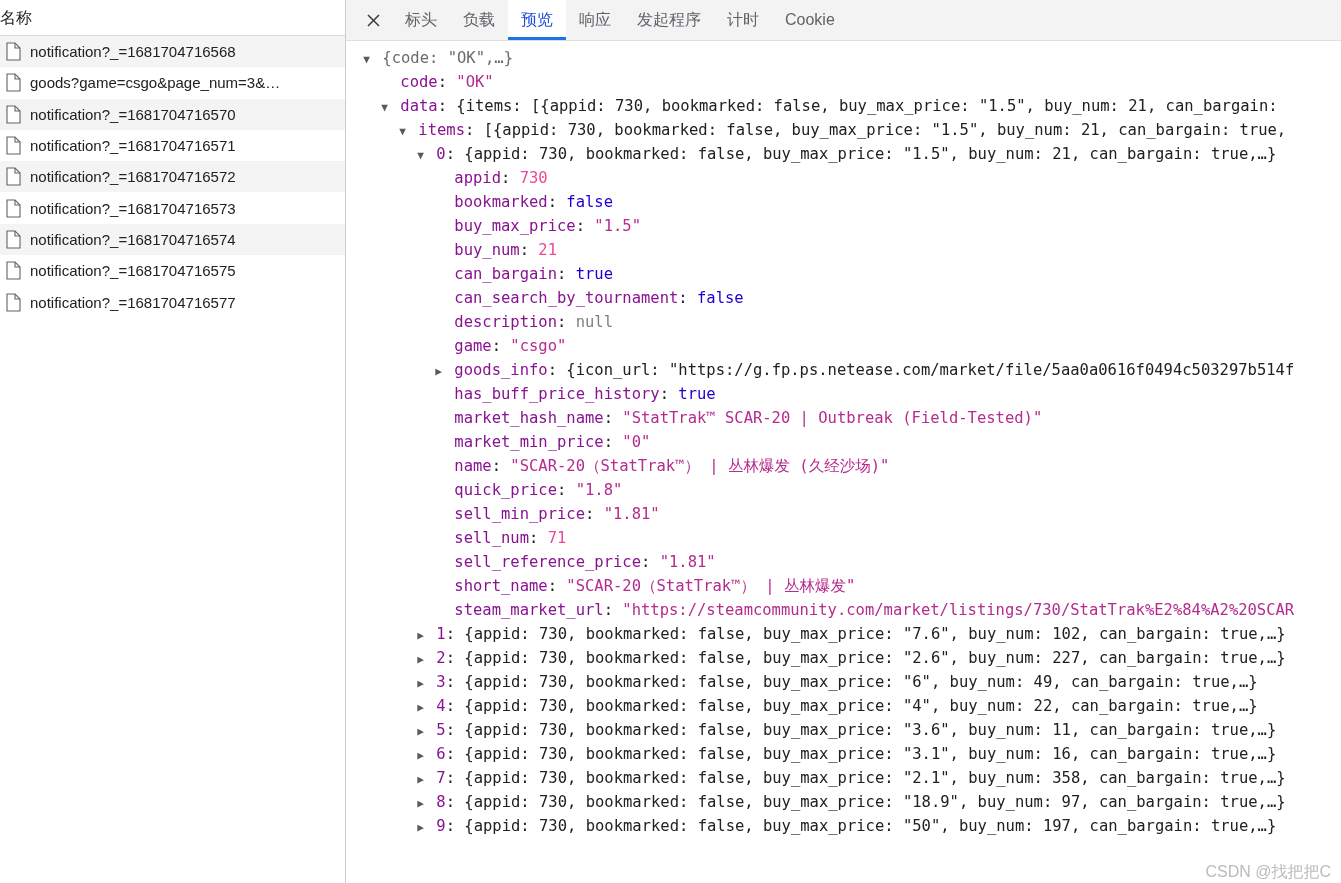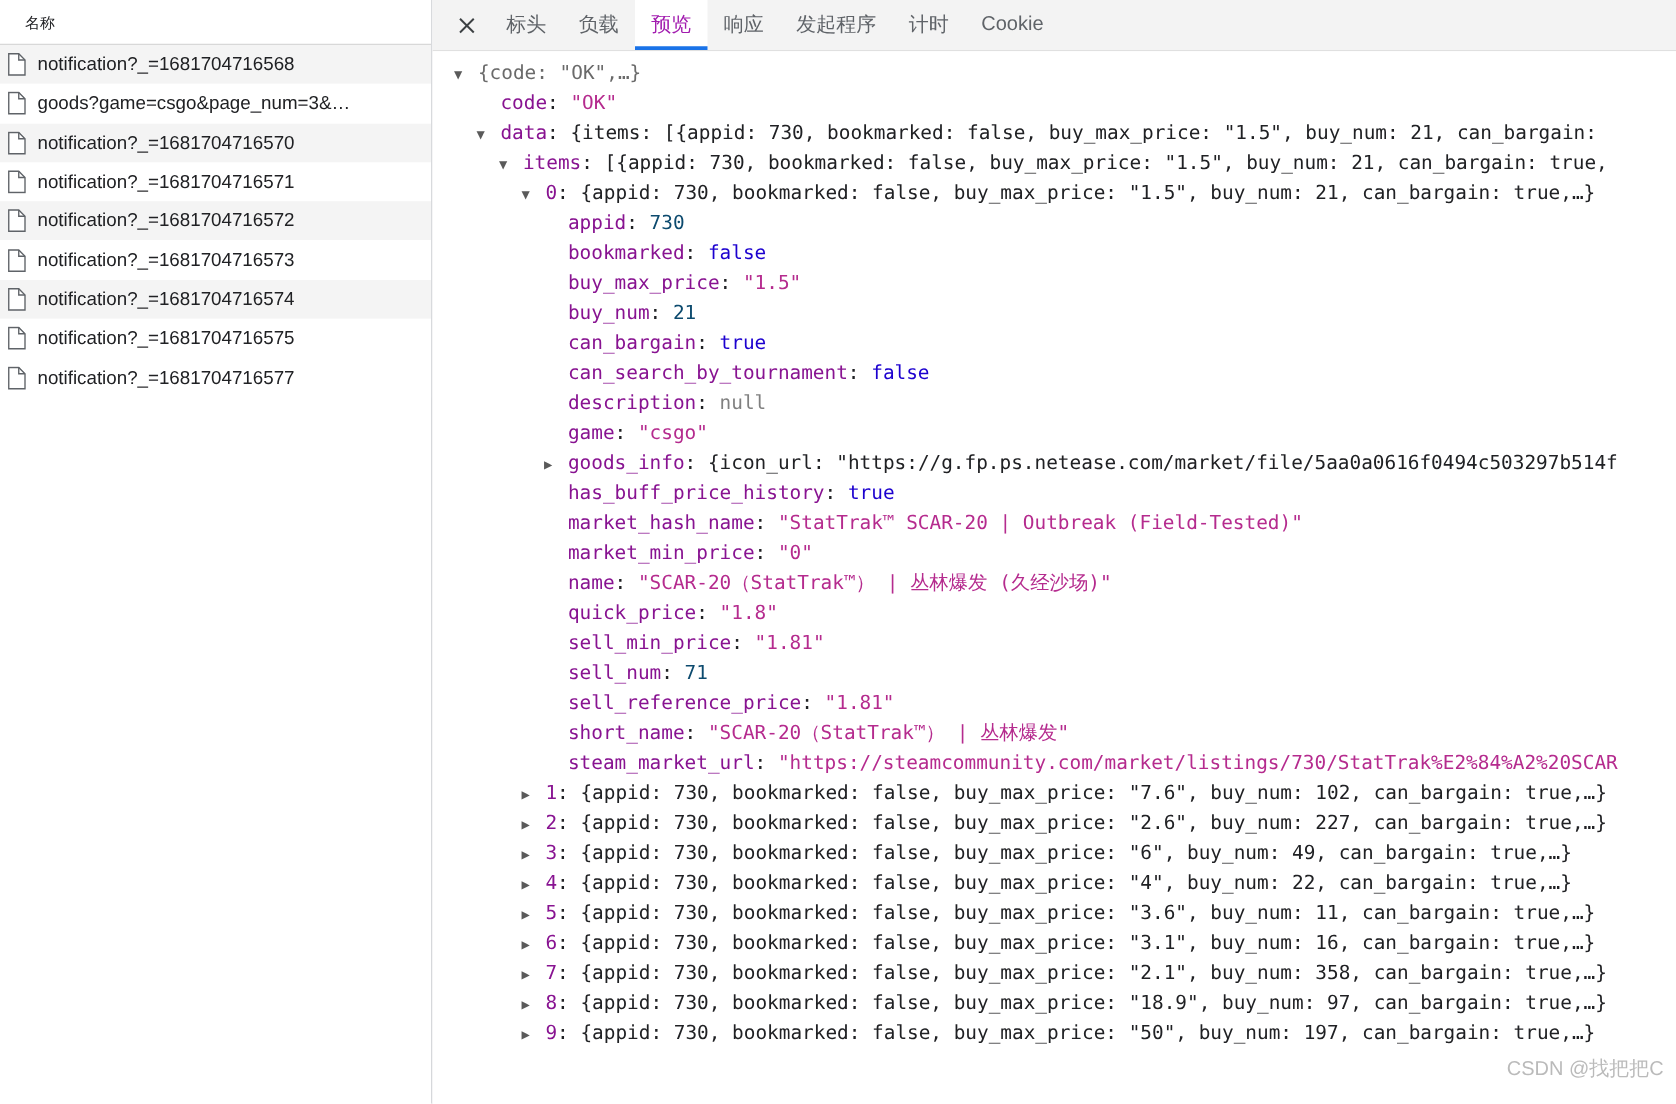--- a/index.html
+++ b/index.html
@@ -23,22 +23,22 @@
     height: 883px;
     flex: 0 0 346px;
     background: #ffffff;
     border-right: 1px solid #c9ccd0;
     overflow: hidden;
     position: relative;
   }
   .request-header {
     height: 36px;
     line-height: 36px;
-    padding-left: 20px;
-    font-size: 12px;
+    padding-left: 0;
+    font-size: 16px;
     color: #202124;
     background: #ffffff;
     border-bottom: 1px solid #d8d8d8;
     white-space: nowrap;
   }
   .request-list { list-style: none; margin: 0; padding: 0; }
   .request-row {
     height: 31.3px;
     display: flex;
     align-items: center;
@@ -96,21 +96,21 @@
     display: flex;
     align-items: center;
     padding: 0 13px;
     font-size: 16px;
     color: #5f6368;
     cursor: pointer;
     position: relative;
     white-space: nowrap;
   }
   .tab.active {
-    color: #a21caf;
+    color: #1d4ed8;
     background: #ffffff;
   }
   .tab.active::after {
     content: "";
     position: absolute;
     left: 0; right: 0; bottom: 0;
     height: 3px;
     background: #1a73e8;
   }
 
@@ -139,37 +139,37 @@
     text-align: center;
     color: #5a5a5a;
     font-size: 11px;
     vertical-align: baseline;
     user-select: none;
     cursor: pointer;
   }
   .tri.spacer { cursor: default; }
   .k { color: #881391; }
   .str { color: #b52b8e; }
-  .n { color: #0c4a6e; }
+  .n { color: #ec4899; }
   .b { color: #1c00cf; }
   .nul { color: #808080; text-align: center; }
   .p { color: #202124; }
   .dim { color: #6a6a6a; }
 
   .ind0 { padding-left: 0px; }
   .ind1 { padding-left: 18px; }
   .ind2 { padding-left: 36px; }
   .ind3 { padding-left: 54px; }
   .ind4 { padding-left: 72px; }
 
   
   .watermark {
     position: absolute;
     right: 10px;
-    bottom: 17px;
+    bottom: 0;
     font-size: 16px;
     color: rgba(130,130,130,0.55);
     font-family: "Liberation Sans", sans-serif;
     pointer-events: none;
     white-space: nowrap;
   }
 </style>
 </head>
 <body>
 

